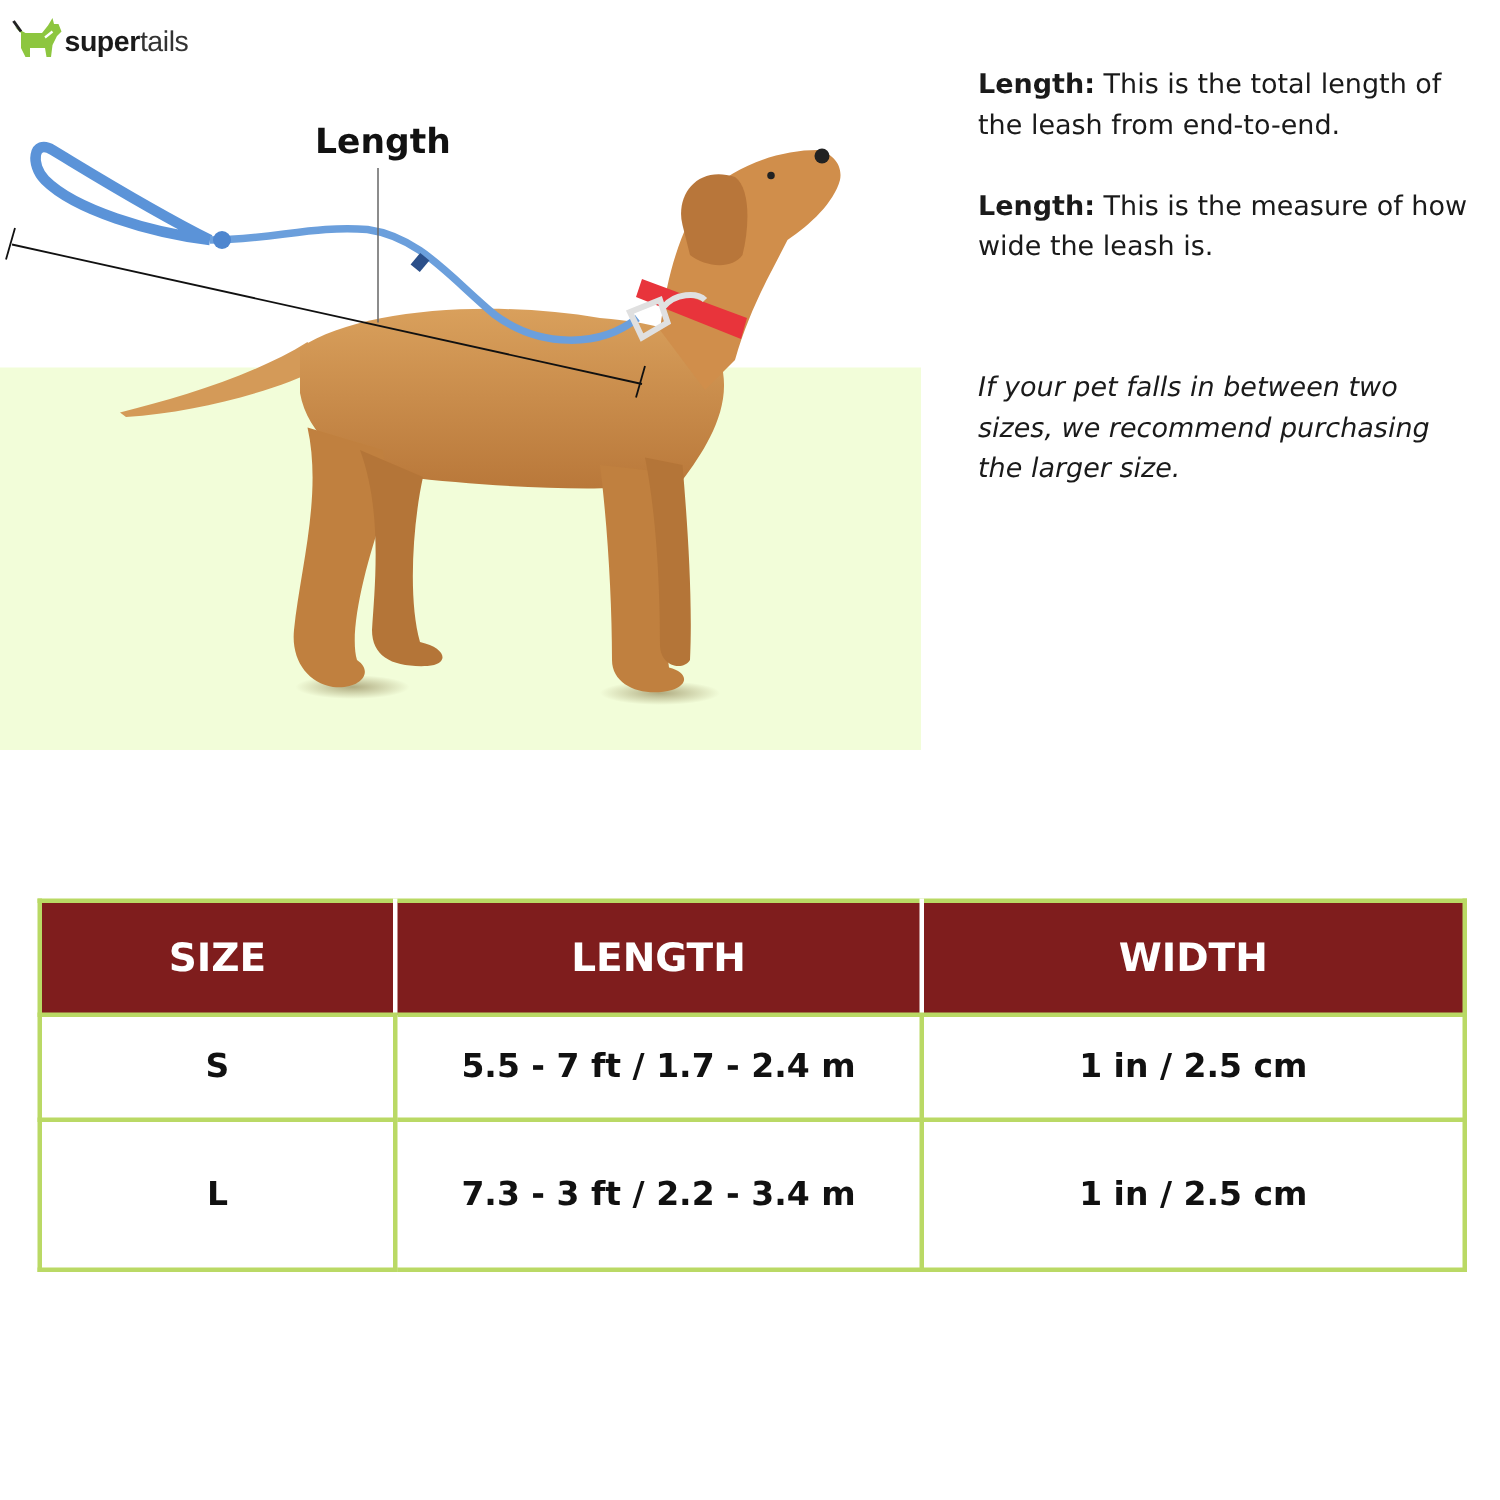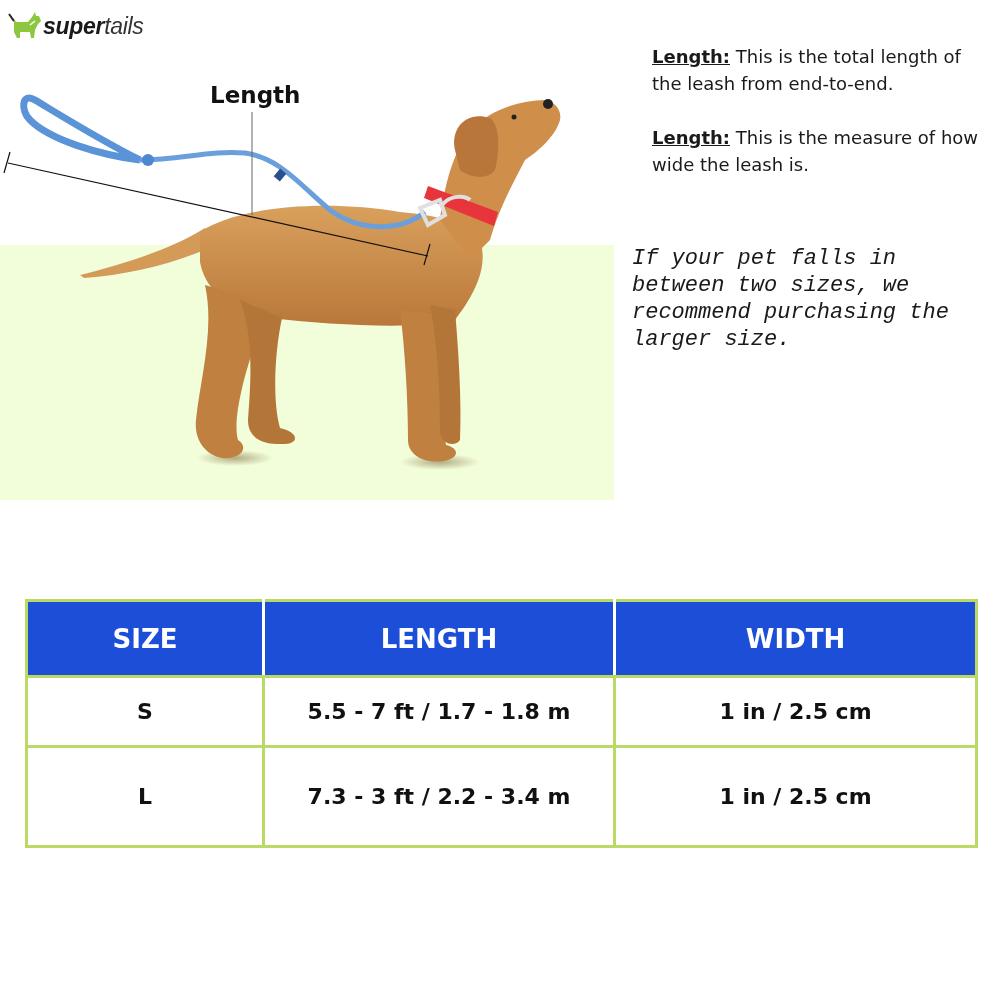--- a/index.html
+++ b/index.html
@@ -1,38 +1,38 @@
 <!DOCTYPE html>
 <html><head>
 <meta charset="utf-8">
 <style>
   html, body { margin:0; padding:0; background:#ffffff; }
   body { width:1000px; height:1000px; position:relative; overflow:hidden; font-family:"DejaVu Sans", sans-serif; color:#111; }
 
   .logo { position:absolute; left:8px; top:8px; display:flex; align-items:flex-end; }
   .logo svg { display:block; }
-  .logo-text { font-family:"Liberation Sans", sans-serif; font-size:23px; letter-spacing:-0.3px; line-height:1; margin-left:1px; margin-bottom:2px;font-style:italic; }
+  .logo-text { font-family:"Liberation Sans", sans-serif; font-size:19px; letter-spacing:-0.3px; line-height:1; margin-left:1px; margin-bottom:2px; }
   .logo-text b { font-weight:700; color:#1a1a1a; }
   .logo-text span.light { font-weight:400; color:#333; }
 
   .illus { position:absolute; left:0; top:0; width:640px; height:520px; }
   .ground { position:absolute; left:0; top:245px; width:614px; height:255px; background:#f2fdd9; }
   .illus svg { position:absolute; left:0; top:0; }
 
   .length-label { position:absolute; left:210px; top:82px; font-size:23px; font-weight:700; color:#111; font-family:"DejaVu Sans", sans-serif; }
 
   .desc { position:absolute; left:652px; width:330px; font-size:18px; line-height:27px; color:#1a1a1a; }
-  .desc b { font-weight:700;text-decoration:underline; }
+  .desc b { font-weight:700; }
   .desc.d1 { top:43px; }
   .desc.d2 { top:124px; }
-  .note { position:absolute; left:632px; top:245px; width:320px; font-size:22px; line-height:27px; font-style:italic; color:#1a1a1a;font-family:Liberation Mono, monospace; }
+  .note { position:absolute; left:652px; top:245px; width:320px; font-size:18px; line-height:27px; font-style:italic; color:#1a1a1a; }
 
   table.size-table { position:absolute; left:25px; top:599px; width:950px; border-collapse:collapse; table-layout:fixed; }
   table.size-table th, table.size-table td { border:3px solid #bad965; text-align:center; }
-  table.size-table th { background:#1d4ed8; color:#ffffff; font-size:26px; font-weight:700; height:71px; border-color:#b9d964; border-right-color:#ffffff; }
+  table.size-table th { background:#7f1d1d; color:#ffffff; font-size:26px; font-weight:700; height:71px; border-color:#b9d964; border-right-color:#ffffff; }
   table.size-table th:last-child { border-right-color:#b9d964; }
   table.size-table td { font-size:22px; font-weight:700; color:#111; background:#fff; }
   table.size-table tr.r1 td { height:65px; }
   table.size-table tr.r2 td { height:95px; }
   col.c1 { width:237px; } col.c2 { width:351px; } col.c3 { width:362px; }
 </style>
 </head>
 <body>
 
 <div class="logo">
@@ -111,21 +111,21 @@
   <thead>
     <tr>
       <th>SIZE</th>
       <th>LENGTH</th>
       <th>WIDTH</th>
     </tr>
   </thead>
   <tbody>
     <tr class="r1">
       <td>S</td>
-      <td>5.5 - 7 ft / 1.7 - 1.8 m</td>
+      <td>5.5 - 7 ft / 1.7 - 2.4 m</td>
       <td>1 in / 2.5 cm</td>
     </tr>
     <tr class="r2">
       <td>L</td>
       <td>7.3 - 3 ft / 2.2 - 3.4 m</td>
       <td>1 in / 2.5 cm</td>
     </tr>
   </tbody>
 </table>
 

